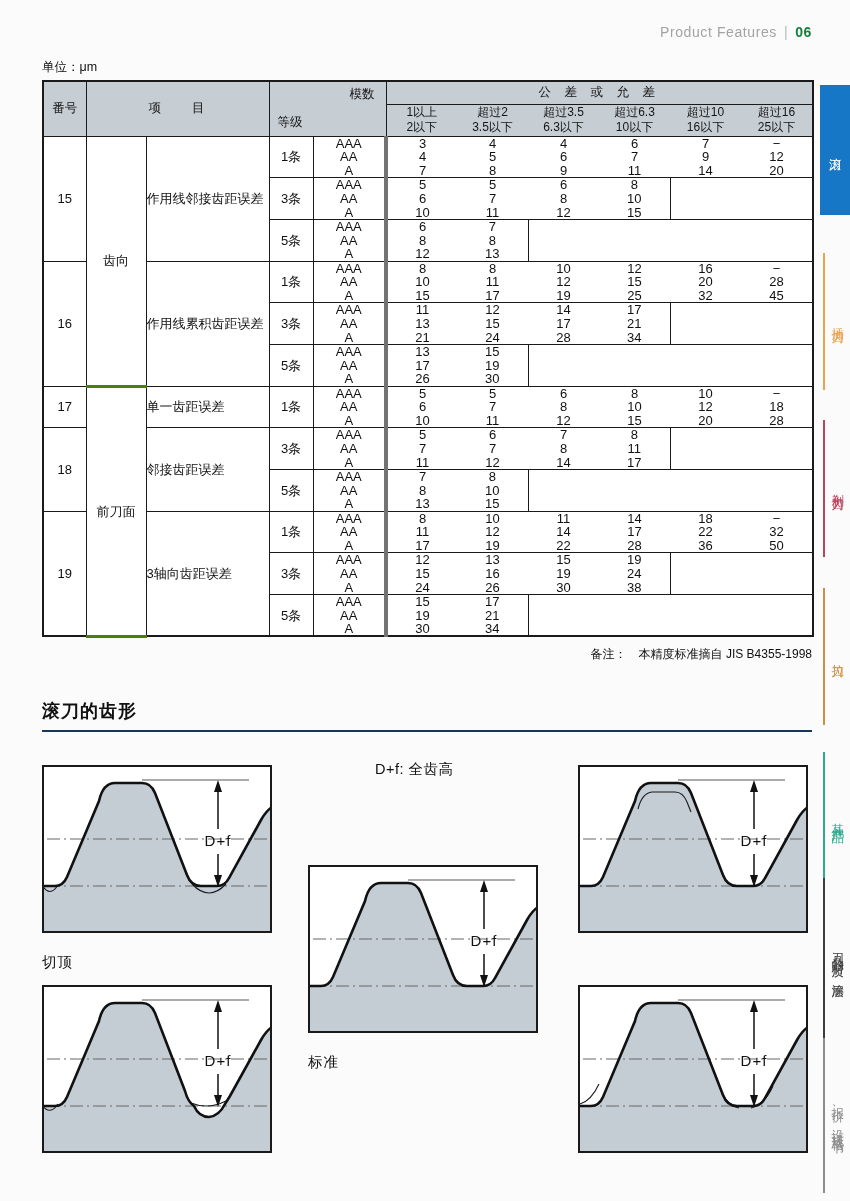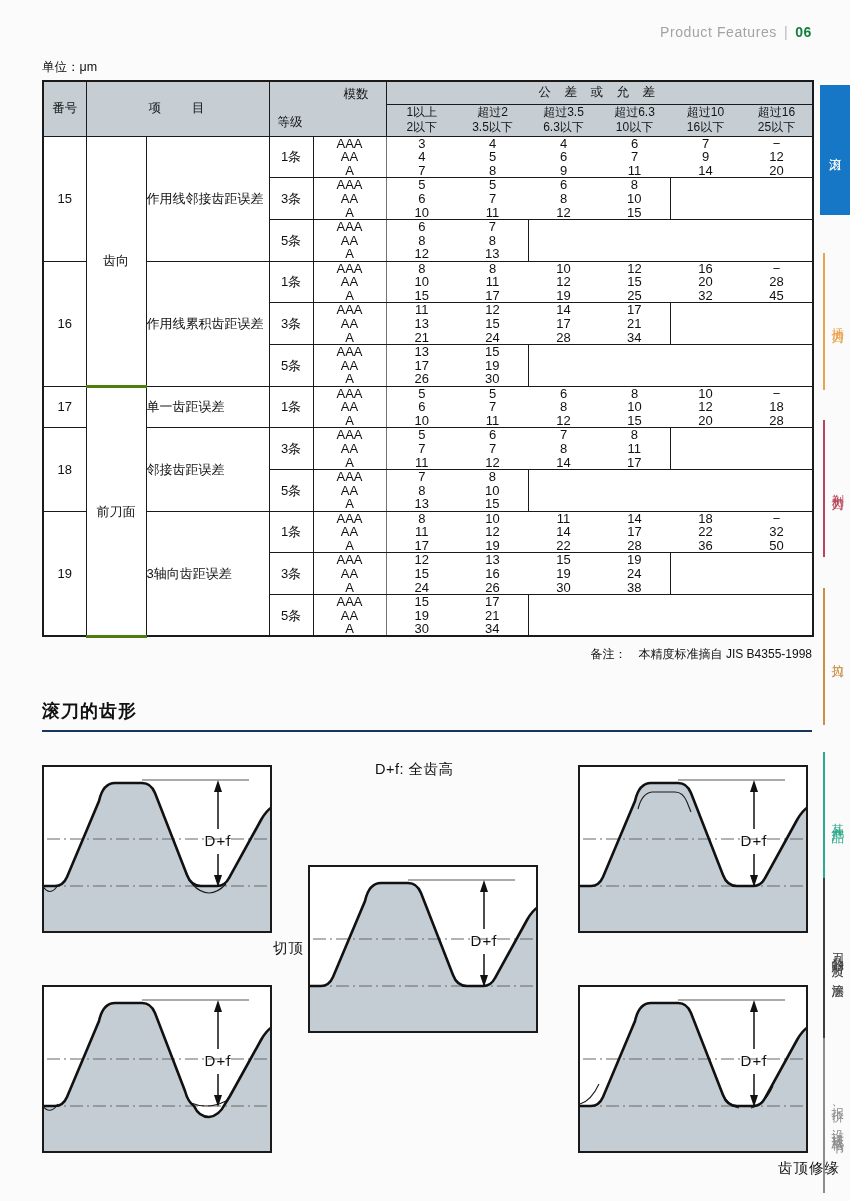--- a/index.html
+++ b/index.html
@@ -13,43 +13,43 @@
 
   .unit{position:absolute;top:59px;left:42px;width:770px;font-size:12.5px;color:#111}
 
   table.spec{position:absolute;top:80px;left:42px;width:770px;border-collapse:collapse;border:2px solid #1a1a1a;table-layout:fixed}
   .spec th,.spec td{font-weight:normal;text-align:center;vertical-align:middle;overflow:hidden}
   .spec thead th{background:#c6ced4;font-size:12.5px;color:#151515}
   .th-no{border-right:1px solid #1a1a1a;border-bottom:1px solid #1a1a1a}
   .th-item{border-right:1px solid #1a1a1a;border-bottom:1px solid #1a1a1a;letter-spacing:2px}
   .th-diag{border-right:1px solid #1a1a1a;border-bottom:1px solid #1a1a1a;position:relative;
     background-image:linear-gradient(to bottom right,rgba(0,0,0,0) calc(50% - .7px),#1a1a1a calc(50% - .7px),#1a1a1a calc(50% + .7px),rgba(0,0,0,0) calc(50% + .7px))}
-  .diag-module{position:absolute;top:4px;right:17px}
+  .diag-module{position:absolute;top:4px;right:11px}
   .diag-grade{position:absolute;bottom:5px;left:8px}
   .th-tol{border-bottom:1px solid #1a1a1a;height:23px;letter-spacing:5px}
   tr.mod-row th{border-bottom:1px solid #1a1a1a;height:32px;font-size:12px;line-height:15px}
 
   .spec tbody td{height:13.9px;font-size:13px;line-height:1;padding:0;background:#fff}
   td.c-no{border-right:1px solid #1a1a1a;border-bottom:1px solid #1a1a1a}
   td.c-group{border-right:1px solid #1a1a1a;border-bottom:3px solid #4d7c0f;font-size:12.5px}
   td.c-item{border-right:1px solid #1a1a1a;border-bottom:1px solid #1a1a1a;font-size:12.5px;text-align:left;padding-left:8px}
   td.c-threads{border-right:1px solid #1a1a1a;border-bottom:1px solid #1a1a1a;font-size:12.5px}
-  td.c-grade{border-right:1px solid #737373;font-size:12.5px}
+  td.c-grade{border-right:4px solid #737373;font-size:12.5px}
   td.c-empty{border-left:1px solid #1a1a1a;border-bottom:1px solid #1a1a1a}
   tr.block-end td{border-bottom:1px solid #1a1a1a}
 
   .note{position:absolute;top:646px;left:42px;width:770px;text-align:right;font-size:12px}
 
   .section-title{position:absolute;top:699px;left:42px;width:770px;font-size:18px;font-weight:bold;padding-bottom:7px;border-bottom:2.5px solid #16365c;letter-spacing:1px}
 
   .formula{position:absolute;top:760px;left:375px;font-size:14.5px;letter-spacing:.5px}
 
   .diagram{position:absolute;width:262px}
   .diagram svg{display:block;width:230px;height:168px}
-  .diagram .dlabel{text-align:right;font-size:14.5px;margin-top:6px;letter-spacing:1px}
+  .diagram .dlabel{text-align:left;font-size:14.5px;margin-top:20px;letter-spacing:1px}
   .dash{stroke:#666;stroke-width:1;stroke-dasharray:13 4 2 4}
   svg text{font-family:"Liberation Sans","DejaVu Sans",sans-serif}
 
   .side-tab{position:absolute;right:0;width:30px;display:flex;align-items:center;justify-content:center;cursor:pointer}
   .side-tab.inactive{width:27px}
   .tab-text{writing-mode:vertical-rl;letter-spacing:3px;font-size:12.5px;line-height:1}
 </style>
 </head>
 <body>
 
@@ -451,20 +451,21 @@
           <line x1="5" y1="121" x2="225" y2="121" class="dash"></line>
           <line x1="100" y1="15" x2="207" y2="15" stroke="#8f8f8f" stroke-width="1.4"></line>
           <path d="M0,121 L13,121 Q21,121 25,112 L57,36 Q61,18 73,18 L100,18 Q109,18 113,28 L145,110 Q149,121 159,121 L175,121 Q183,121 187,113 L219,55 Q224,46 230,42" fill="none" stroke="#111" stroke-width="2.6"></path>
           <line x1="176" y1="18" x2="176" y2="64" stroke="#111" stroke-width="1.5"></line>
           <line x1="176" y1="89" x2="176" y2="120" stroke="#111" stroke-width="1.5"></line>
           <polygon points="176,15 172,27 180,27" fill="#111"></polygon>
           <polygon points="176,122 172,110 180,110" fill="#111"></polygon>
           <text x="176" y="81" text-anchor="middle" font-size="15" fill="#111" letter-spacing="1">D+f</text>
           <rect x="1" y="1" width="228" height="166" fill="none" stroke="#1a1a1a" stroke-width="2"></rect>
         </svg>
+        <div class="dlabel">标准</div>
       </div>
       <div class="diagram" style="left: 42px; top: 985px;">
         <svg viewBox="0 0 230 168">
           <rect x="1" y="1" width="228" height="166" fill="#ffffff"></rect>
           <path d="M0,121 L13,121 Q21,121 25,112 L57,36 Q61,18 73,18 L100,18 Q109,18 113,28 L143,106 Q146,117 152,121 Q157,132 167,132 Q177,131 183,119 L188,111 L219,55 Q224,46 230,42 L230,166 L0,166 Z" fill="#c4cdd3"></path>
           <line x1="5" y1="74" x2="225" y2="74" class="dash"></line>
           <line x1="5" y1="121" x2="225" y2="121" class="dash"></line>
           <line x1="100" y1="15" x2="207" y2="15" stroke="#8f8f8f" stroke-width="1.4"></line>
           <path d="M0,120 Q8,131 16,119" fill="none" stroke="#1a1a1a" stroke-width="1.1"></path>
           <path d="M149,118 Q166,125 184,116" fill="none" stroke="#1a1a1a" stroke-width="1.1"></path>
@@ -488,21 +489,20 @@
           <path d="M141,100 Q147,120 161,123" fill="none" stroke="#1a1a1a" stroke-width="1.1"></path>
           <path d="M173,123 Q187,119 195,101" fill="none" stroke="#1a1a1a" stroke-width="1.1"></path>
           <path d="M0,121 L13,121 Q21,121 25,112 L57,36 Q61,18 73,18 L100,18 Q109,18 113,28 L145,110 Q149,121 159,121 L175,121 Q183,121 187,113 L219,55 Q224,46 230,42" fill="none" stroke="#111" stroke-width="2.6"></path>
           <line x1="176" y1="18" x2="176" y2="64" stroke="#111" stroke-width="1.5"></line>
           <line x1="176" y1="89" x2="176" y2="120" stroke="#111" stroke-width="1.5"></line>
           <polygon points="176,15 172,27 180,27" fill="#111"></polygon>
           <polygon points="176,122 172,110 180,110" fill="#111"></polygon>
           <text x="176" y="81" text-anchor="middle" font-size="15" fill="#111" letter-spacing="1">D+f</text>
           <rect x="1" y="1" width="228" height="166" fill="none" stroke="#1a1a1a" stroke-width="2"></rect>
         </svg>
-        <div class="dlabel">齿顶修缘</div>
       </div>
     </div>
 
   <div class="sidebar">
       <div class="side-tab active" style="top: 85px; height: 130px; background: rgb(21, 119, 197);">
         <span class="tab-text" style="color: rgb(255, 255, 255);">滚刀</span>
       </div>
       <div class="side-tab inactive" style="top: 253px; height: 137px; border-left: 2px solid rgb(233, 162, 79);">
         <span class="tab-text" style="color: rgb(233, 162, 79);">插齿刀</span>
       </div>

